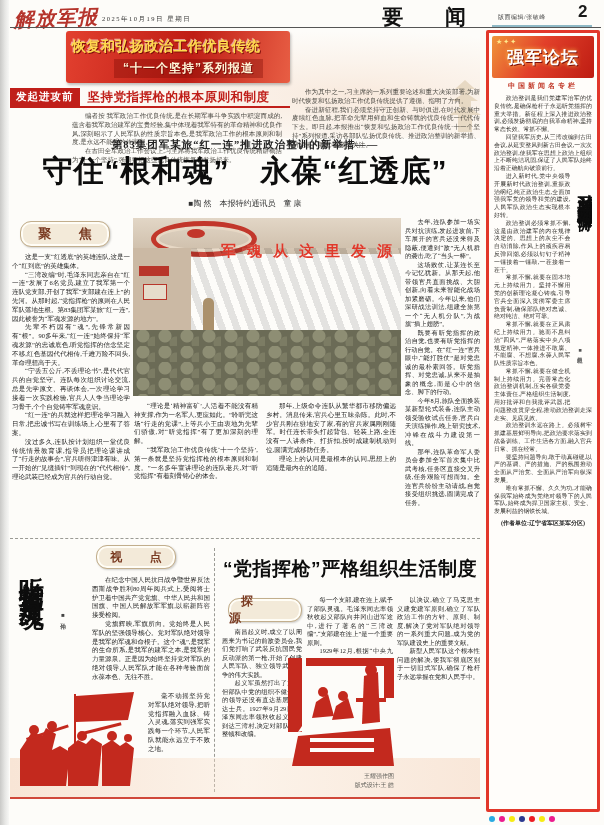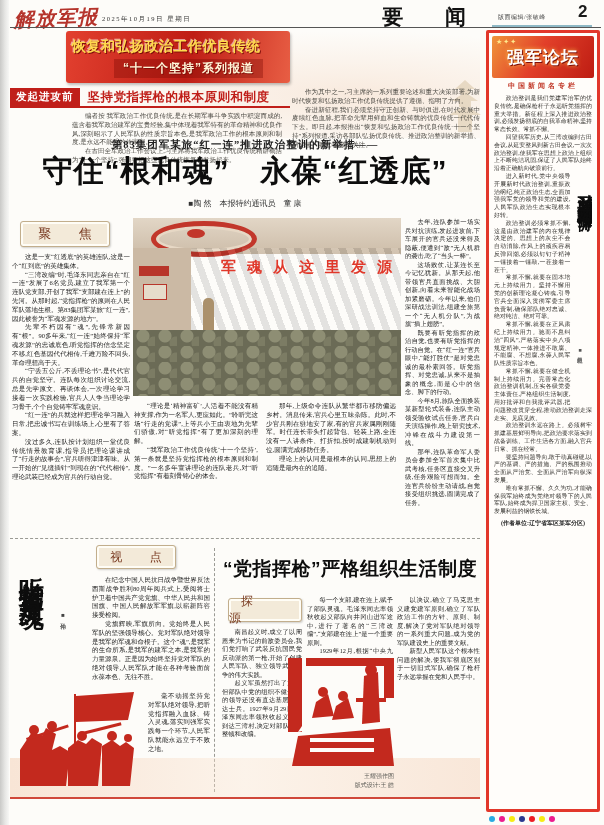--- a/index.html
+++ b/index.html
@@ -42,23 +42,23 @@
   .note-col{position:absolute;top:112px;font-size:6.5px;line-height:8.8px;color:#4c4a44;text-align:justify;overflow:hidden;}
   .note1{left:72px;width:210px;height:56px;}
   .note2{left:292px;width:188px;height:56px;top:88px !important;height:80px !important;}
   .note-col p{margin:0;text-indent:2em;}
   
   .kicker{position:absolute;left:10px;width:470px;top:138px;text-align:center;
         font-size:10.5px;font-weight:bold;color:#222;letter-spacing:1px;}
   .headline{position:absolute;left:10px;width:470px;top:151px;text-align:center;
         font-family:"Liberation Sans",sans-serif;font-size:30px;font-weight:bold;color:#0d0d0d;letter-spacing:1px;white-space:nowrap;}
   .byline{position:absolute;left:10px;width:470px;top:198px;text-align:center;font-size:8px;color:#333;}
-  .label-box{position:absolute;background:#f3ead9;border:1px solid #c2ae8c;border-radius:3px;
+  .label-box{position:absolute;background:#f3ead9;border:1px solid #c2ae8c;border-radius:11px;
         box-shadow:inset 0 0 0 2px #fffdf6,1px 1px 2px rgba(0,0,0,.18);
-        color:#7a3b22;font-weight:normal;font-family:"Liberation Sans",sans-serif;
+        color:#7a3b22;font-weight:bold;font-family:"Liberation Sans",sans-serif;
         display:flex;align-items:center;justify-content:center;}
   .lb-focus{left:20px;top:221px;width:88px;height:24px;font-size:13px;letter-spacing:12px;text-indent:12px;}
   .lb-view{left:96px;top:545px;width:78px;height:22px;font-size:12px;letter-spacing:12px;text-indent:12px;}
   .lb-origin{left:228px;top:598px;width:72px;height:22px;font-size:12px;letter-spacing:12px;text-indent:12px;}
   .body-col{position:absolute;font-size:6.5px;line-height:8.8px;text-align:justify;color:#1d1d1d;overflow:hidden;}
   .body-col p{margin:0;text-indent:2em;}
   .col-left{left:12px;top:253px;width:118px;height:280px;}
   .col-right{left:405px;top:218px;width:75px;height:314px;font-size:6.3px;line-height:8.5px;}
   .col-mid1{left:134px;top:402px;width:124px;height:131px;}
   .col-mid2{left:266px;top:402px;width:130px;height:131px;}
@@ -69,21 +69,21 @@
   .ph-ring{position:absolute;left:18px;top:3px;width:96px;height:26px;border:5px solid #c2372b;border-radius:50%;
         box-shadow:inset 0 0 0 3px #e7d8c5;}
   .ph-ring-dot{position:absolute;left:54px;top:11px;width:18px;height:9px;background:#c2372b;border-radius:50%;}
   .ph-wall{position:absolute;left:58px;top:30px;right:0;bottom:0;
         background:linear-gradient(100deg,#8a7460,#6e583f 45%,#7d654c 75%,#5c462f),
         }
   .ph-wall:after{content:"";position:absolute;inset:0;
         background:repeating-linear-gradient(70deg,rgba(255,255,255,.08) 0 7px,rgba(0,0,0,.10) 7px 14px);}
   .ph-exhibit{position:absolute;left:0;top:30px;width:58px;bottom:0;background:#cbb9a4;}
   .ph-poster{position:absolute;background:#b8352a;}
-  .ph-chars{position:absolute;left:88px;top:40px;right:2px;z-index:3;color:#e0382a;
+  .ph-chars{position:absolute;left:88px;top:24px;right:2px;z-index:3;color:#e0382a;
         font-weight:bold;font-size:15px;letter-spacing:11px;white-space:nowrap;text-shadow:0 0 1px rgba(255,255,255,.4);}
   .ph-guide{position:absolute;left:70px;top:80px;width:11px;height:38px;background:#ab916c;border-radius:5px 5px 0 0;z-index:4;}
   .ph-troops{position:absolute;left:0;bottom:0;right:0;height:66px;z-index:5;
         background:radial-gradient(circle 7px at 10px 6px,#8e8e74 6px,rgba(0,0,0,0) 7px),
                    radial-gradient(circle 7px at 21px 13px,#7c7c64 6px,rgba(0,0,0,0) 7px),
                    #6b6b56;background-size:22px 16px;}
   
   .div-h{position:absolute;left:10px;top:538px;width:470px;border-top:1px dashed #9a9a94;}
   .div-v{position:absolute;left:214px;top:548px;height:244px;border-left:1px dashed #9a9a94;}
   

